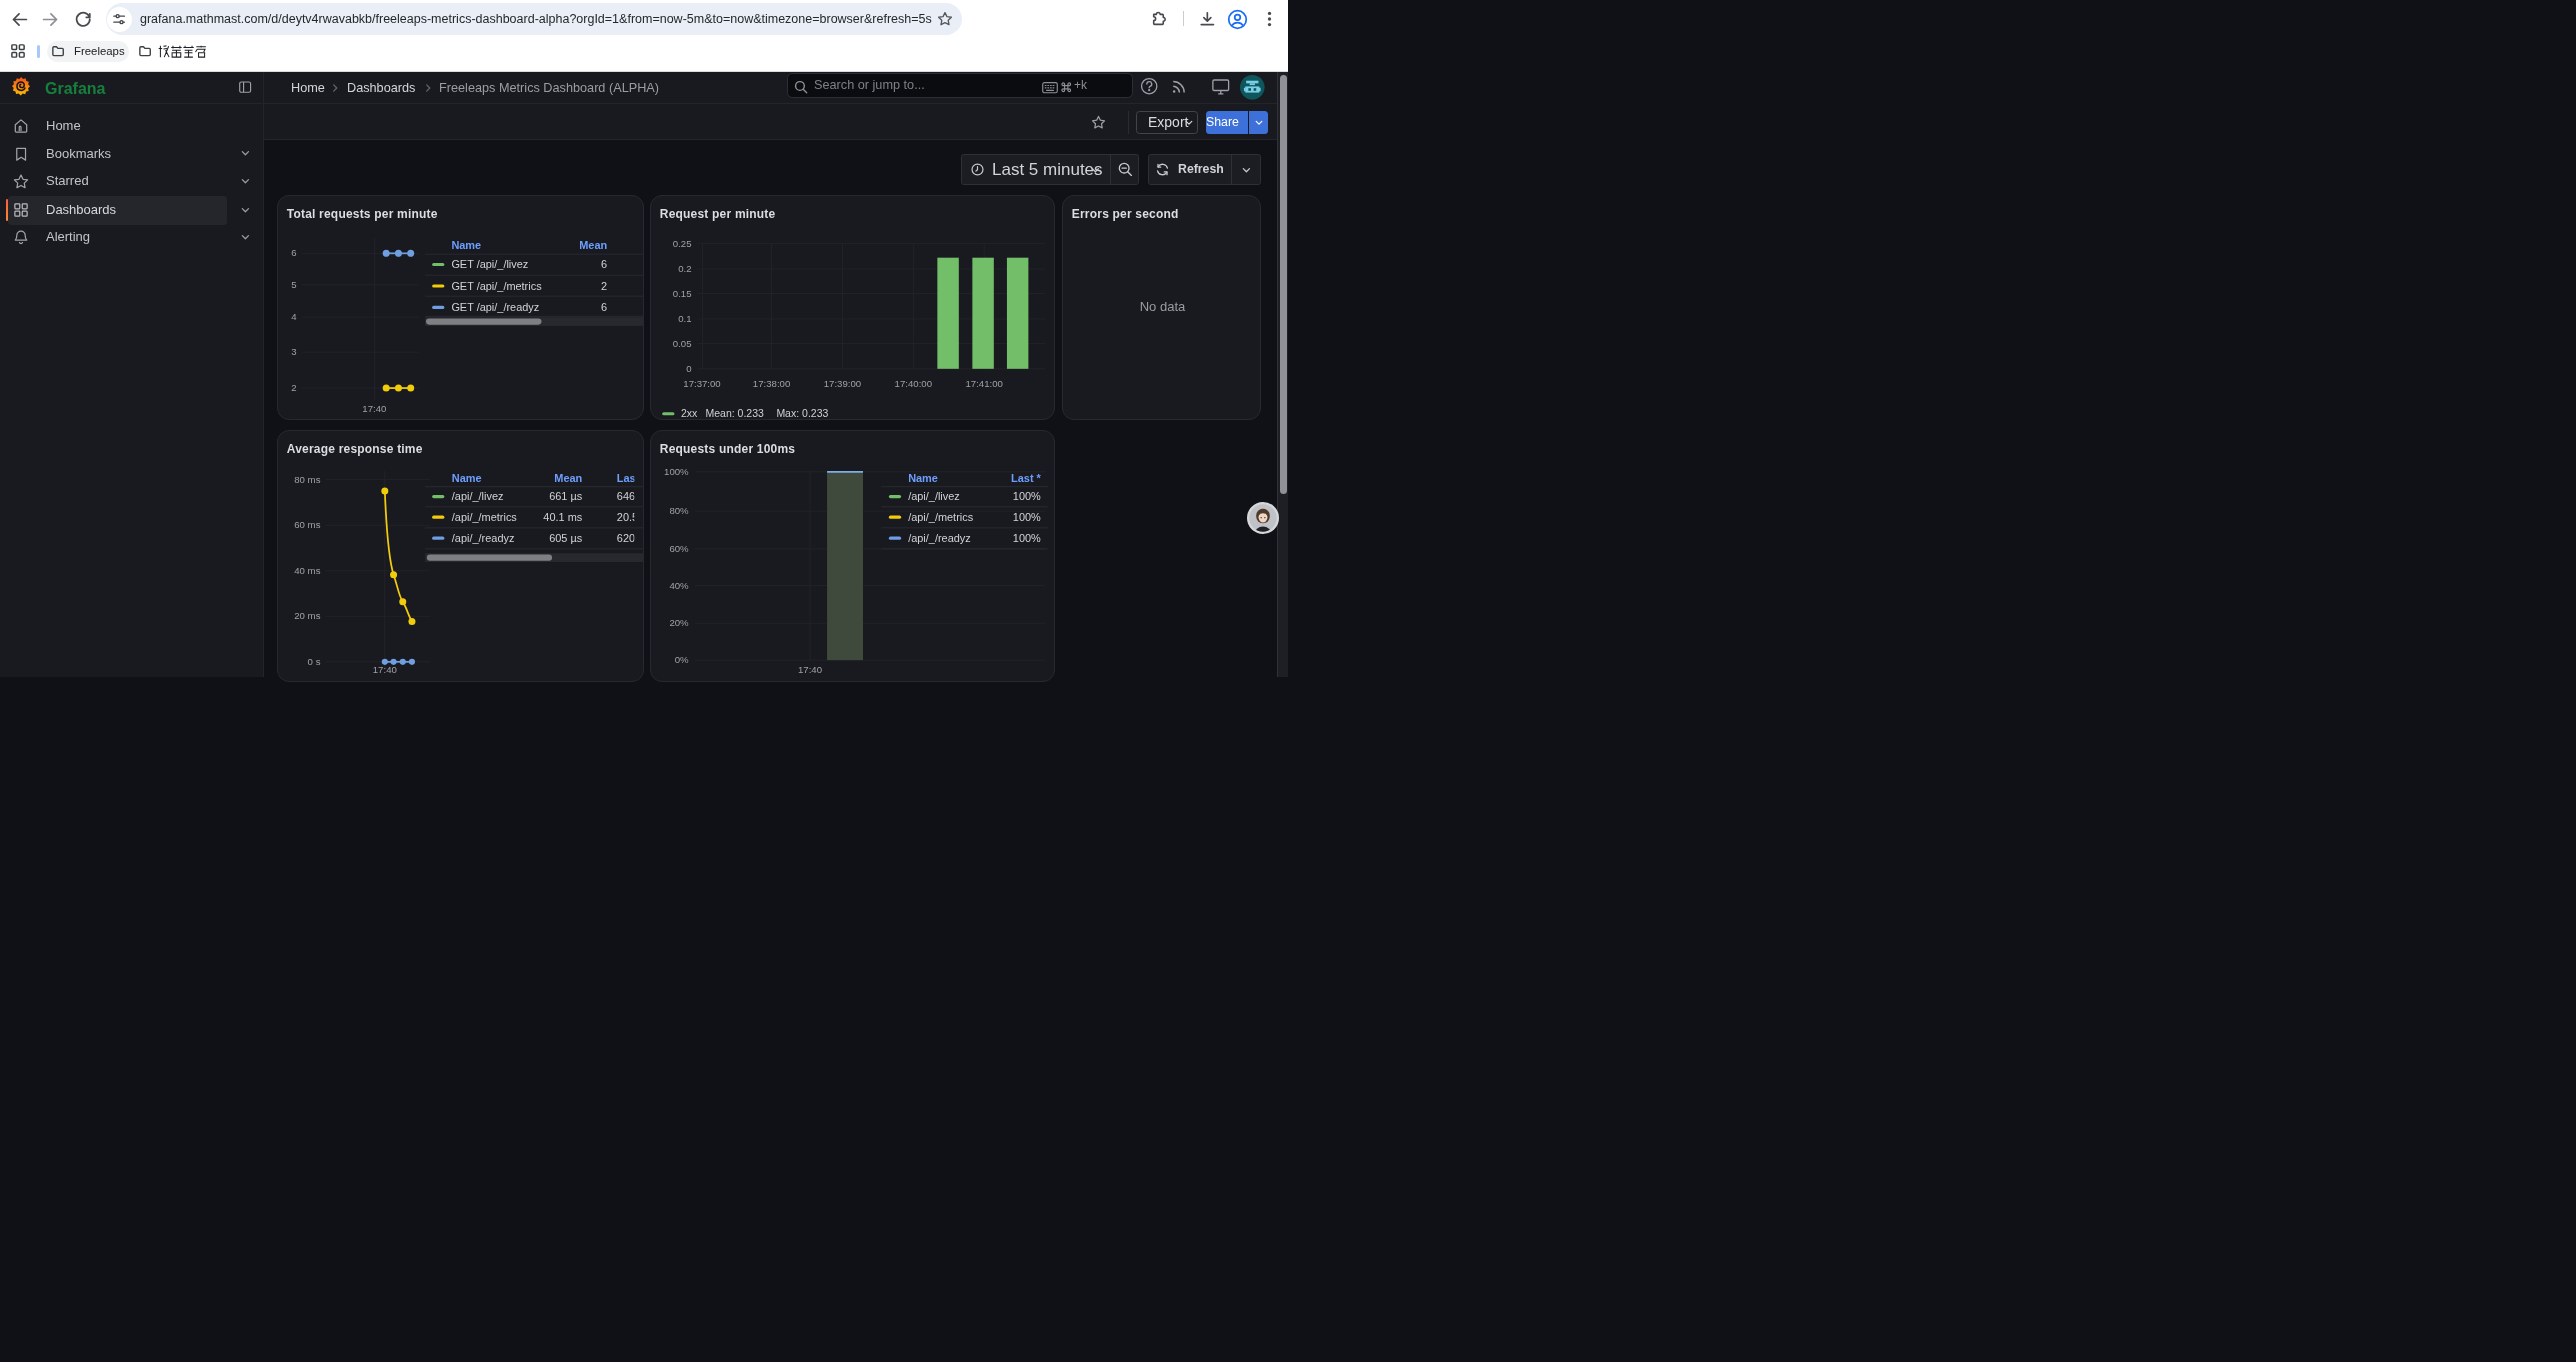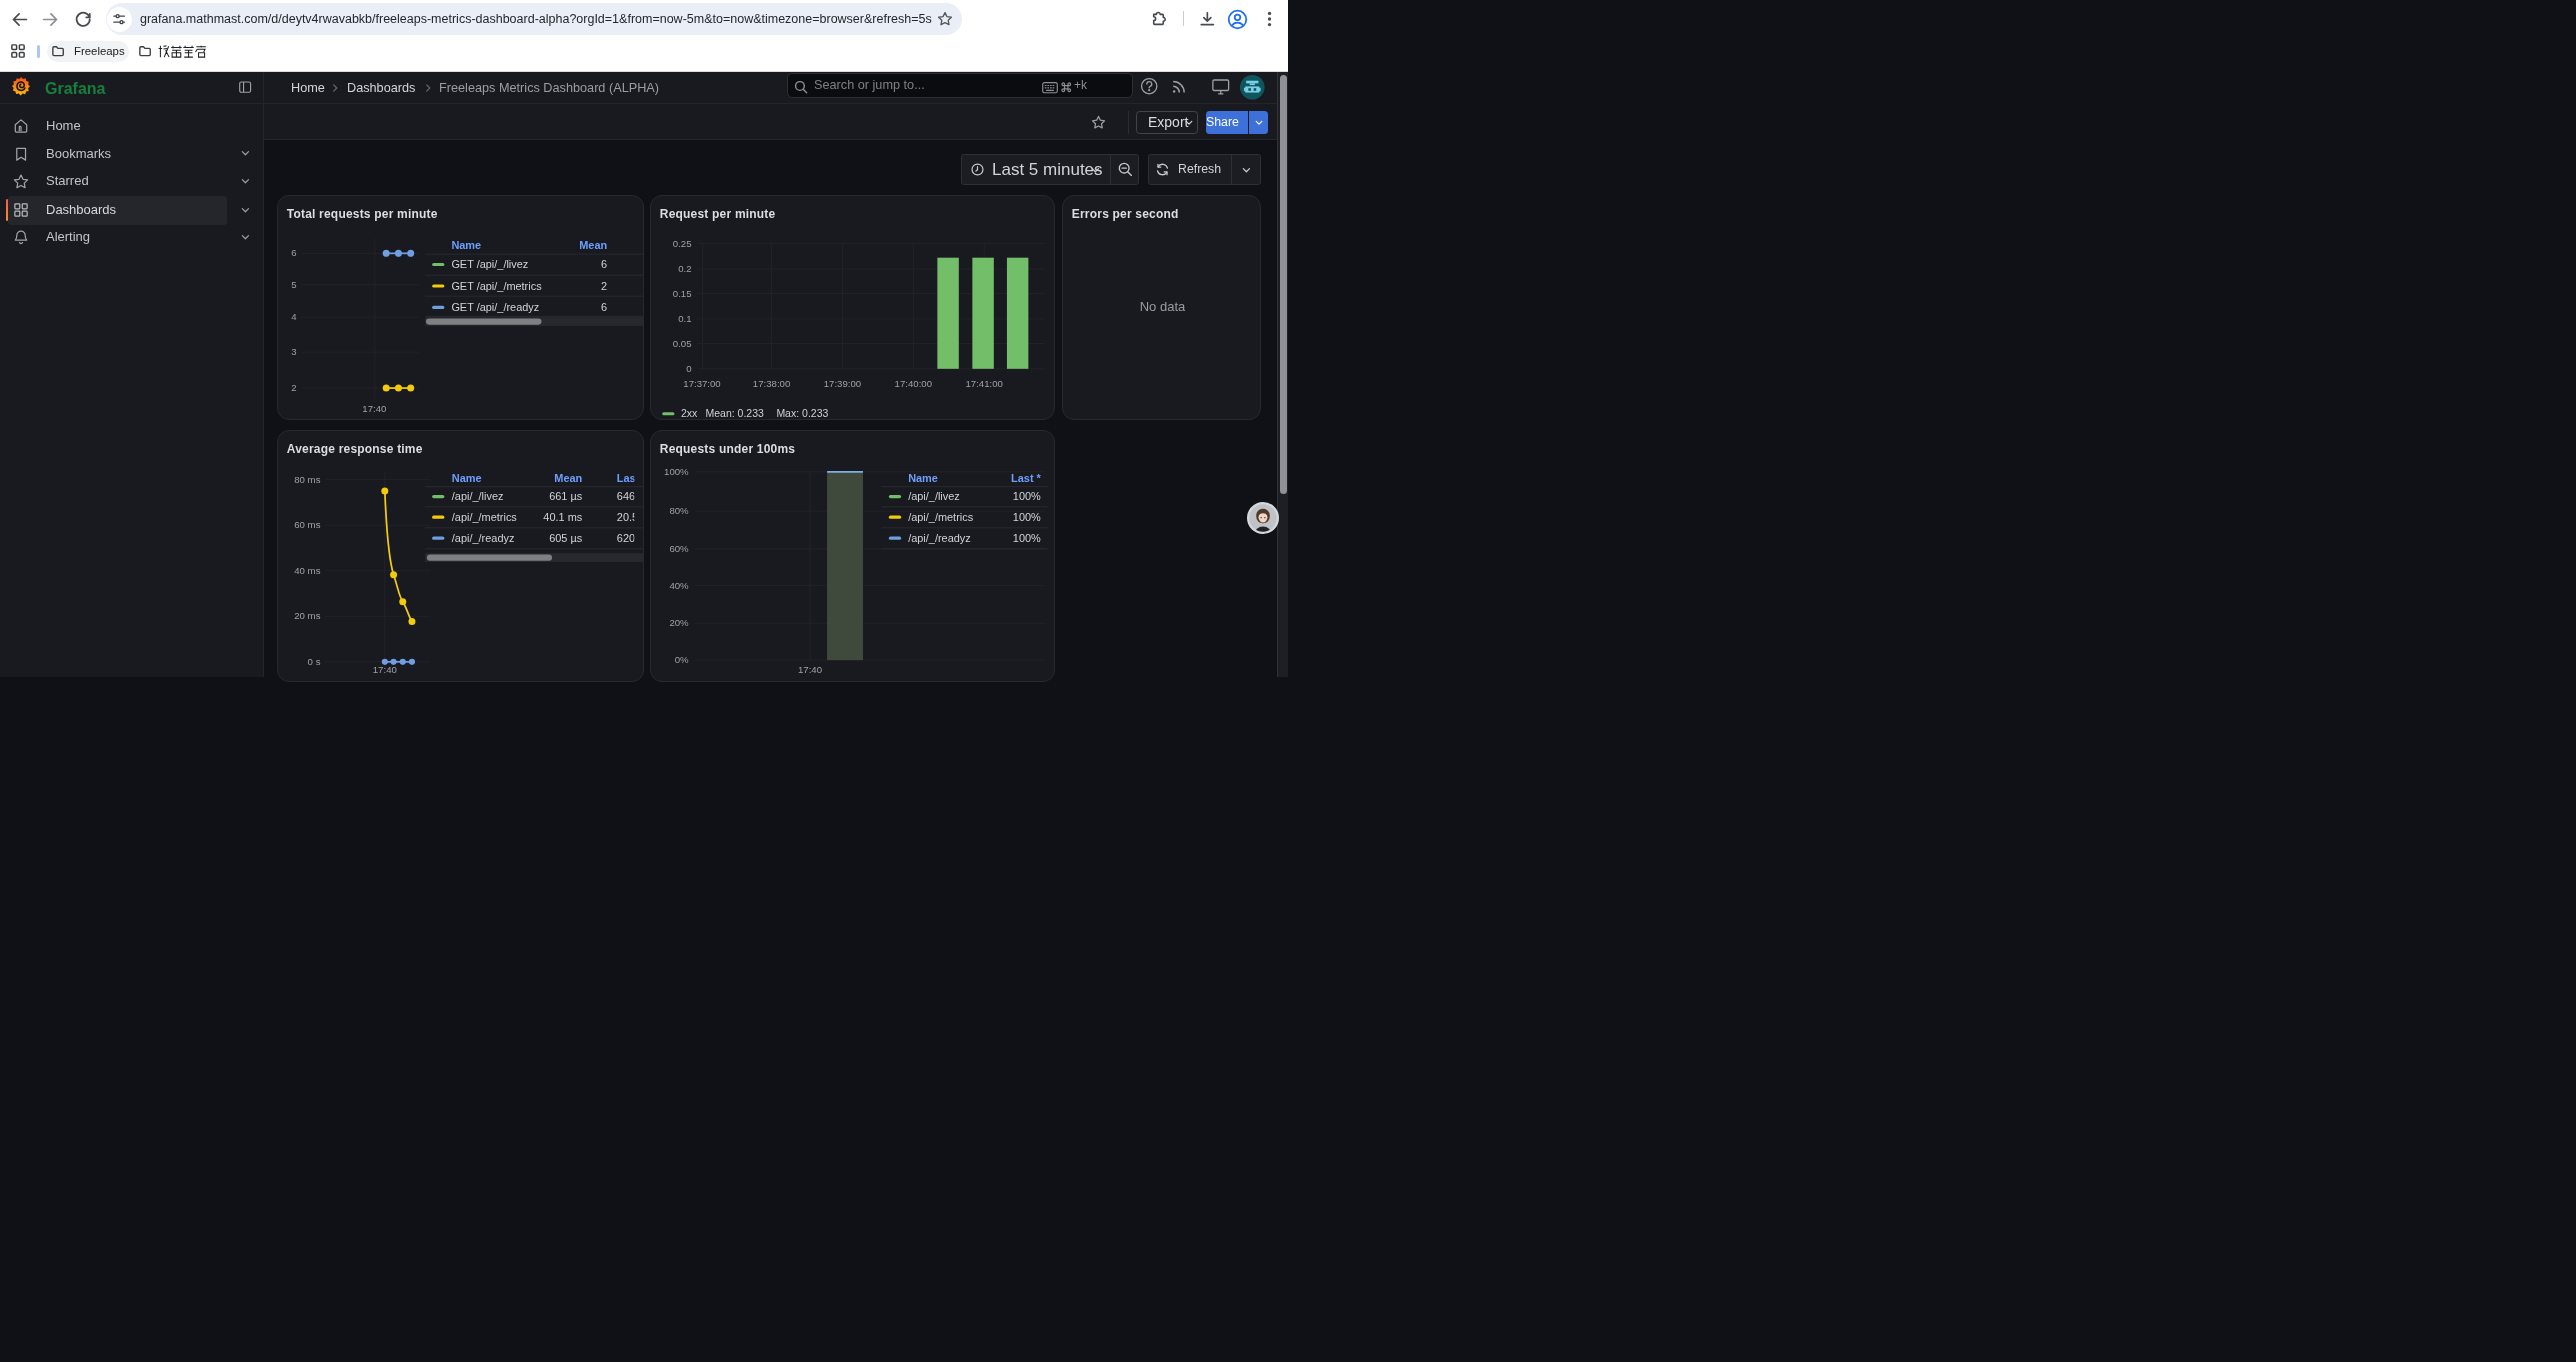--- a/index.html
+++ b/index.html
@@ -239,21 +239,21 @@
 <svg class="a" style="left:1118px;top:162px" width="15" height="15" viewBox="0 0 17 17" fill="none" stroke="#c8c9ce" stroke-width="1.5" stroke-linecap="round">
     <circle cx="7" cy="7" r="5.5"></circle>
     <path d="M11 11l4.2 4.2M4.6 7h4.8"></path>
   </svg>
 <div class="a" style="left:1148px;top:154px;width:113px;height:31px;border:0.9px solid #2e3036;border-radius:2.6px;background:#1b1d22"></div>
 <div class="a" style="left:1231px;top:155px;width:0.9px;height:29px;background:#2e3036"></div>
 <svg class="a" style="left:1156px;top:163px" width="13" height="13" viewBox="0 0 15 15" fill="none" stroke="#c8c9ce" stroke-width="1.5" stroke-linecap="round" stroke-linejoin="round">
     <path d="M13.2 6A5.8 5.8 0 0 0 2.5 4.4M1.8 9a5.8 5.8 0 0 0 10.7 1.6"></path>
     <path d="M2.3 1.5v3.2h3.2M12.7 13.5v-3.2H9.5"></path>
   </svg>
-<div class="a" style="left:1178px;top:154px;height:31px;line-height:31px;font-size:12.3px;font-weight:400;color:#d2d3d8">Refresh</div>
+<div class="a" style="left:1178px;top:154px;height:31px;line-height:31px;font-size:12.3px;font-weight:700;color:#d2d3d8">Refresh</div>
 <svg class="a" style="left:1242px;top:166px" width="8.8" height="8.8" viewBox="0 0 10 10" fill="none" stroke="#c8c9ce" stroke-width="1.5" stroke-linecap="round" stroke-linejoin="round">
     <path d="M1.5 3l3.5 3.5L8.5 3"></path>
   </svg>
 
 <div class="panel" style="left:277px;top:195px;width:367px;height:225px">
 <div class="pt">Total requests per minute</div>
 <svg width="366" height="224" viewBox="0 0 418 256" font-family="Liberation Sans" font-size="11">
 <g stroke="#23242a">
         <path d="M27 65.5h134M27 101.5h134M27 138.5h134M27 178.5h134M27 219.5h134"></path>
         <path d="M110.5 48.5v185"></path>

